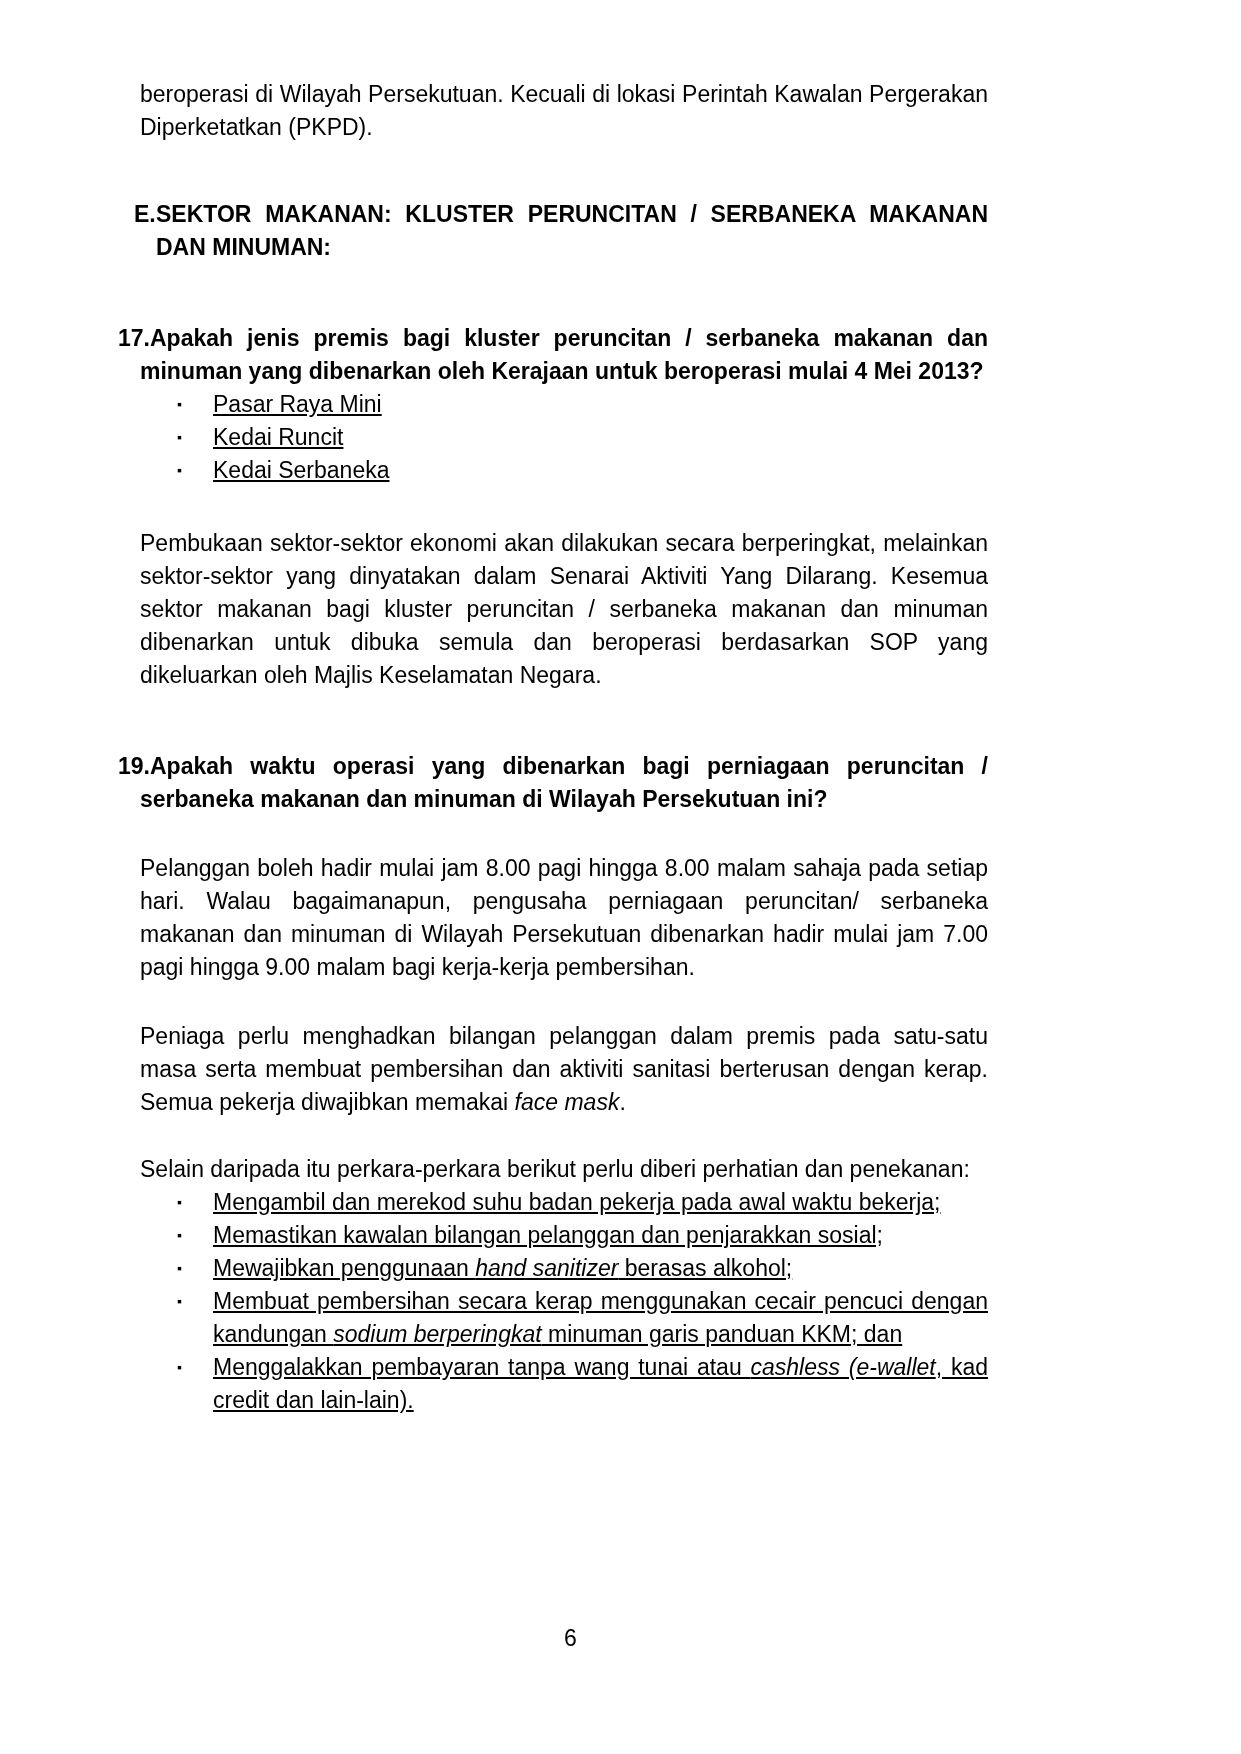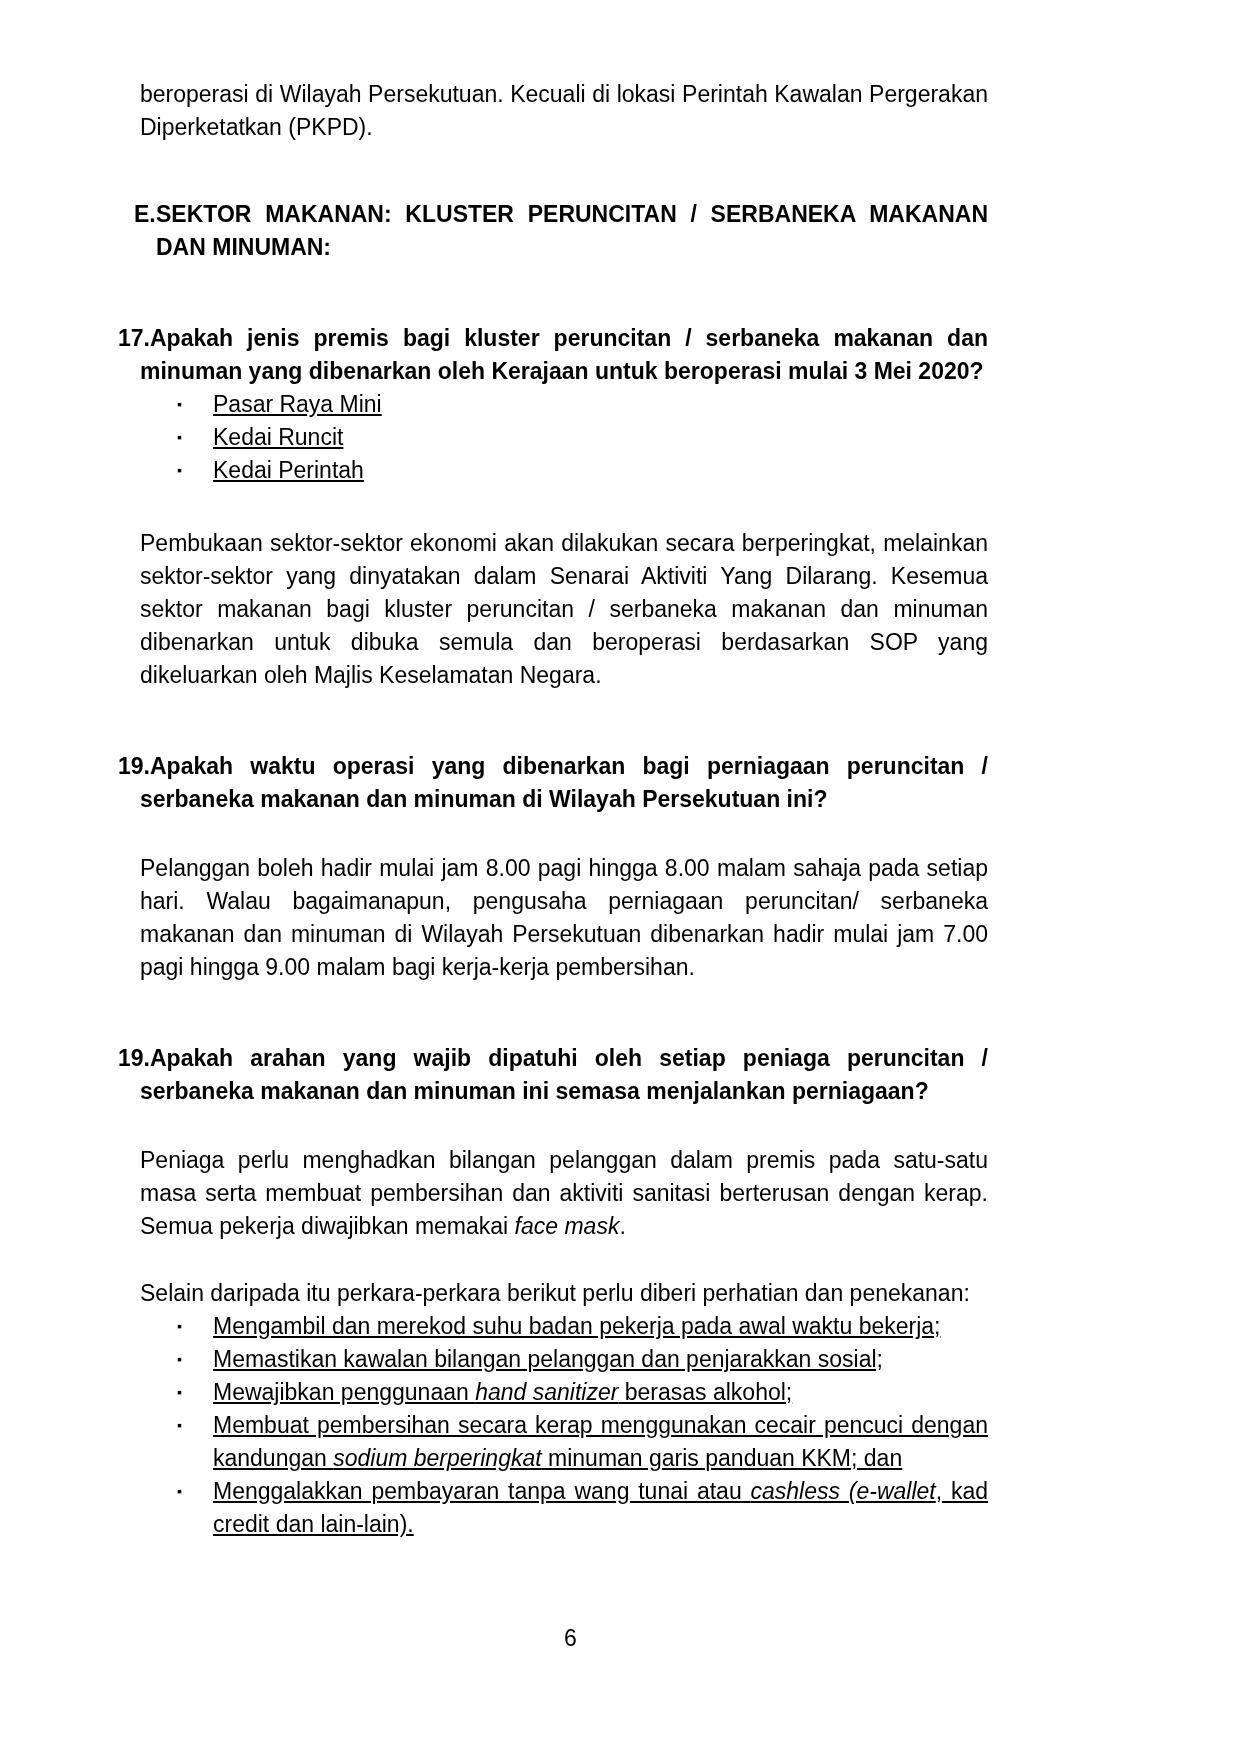--- a/index.html
+++ b/index.html
@@ -72,44 +72,43 @@
 </style>
 </head>
 <body>
 
 <div class="page">
 
   <p class="para">beroperasi di Wilayah Persekutuan. Kecuali di lokasi Perintah Kawalan Pergerakan Diperketatkan (PKPD).</p>
 
   <div class="hang mt-section"><span class="num-block">E.</span><span>SEKTOR MAKANAN: KLUSTER PERUNCITAN / SERBANEKA MAKANAN DAN MINUMAN:</span></div>
 
-  <div class="hang mt-question"><span>17.</span><span>Apakah jenis premis bagi kluster peruncitan / serbaneka makanan dan minuman yang dibenarkan oleh Kerajaan untuk beroperasi mulai 3 Mei 2020?</span></div>
+  <div class="hang mt-question"><span>17.</span><span>Apakah jenis premis bagi kluster peruncitan / serbaneka makanan dan minuman yang dibenarkan oleh Kerajaan untuk beroperasi mulai 4 Mei 2013?</span></div>
 
   <ul class="bullets mt-list1">
     <li>
         <span class="marker">▪</span>
         <span class="li-text">Pasar Raya Mini</span>
       </li>
     <li>
         <span class="marker">▪</span>
         <span class="li-text">Kedai Runcit</span>
       </li>
     <li>
         <span class="marker">▪</span>
-        <span class="li-text">Kedai Perintah</span>
+        <span class="li-text">Kedai Serbaneka</span>
       </li>
   </ul>
 
   <p class="para mt-ans17">Pembukaan sektor-sektor ekonomi akan dilakukan secara berperingkat, melainkan sektor-sektor yang dinyatakan dalam Senarai Aktiviti Yang Dilarang. Kesemua sektor makanan bagi kluster peruncitan / serbaneka makanan dan minuman dibenarkan untuk dibuka semula dan beroperasi berdasarkan SOP yang dikeluarkan oleh Majlis Keselamatan Negara.</p>
 
   <div class="hang mt-question"><span>19.</span><span>Apakah waktu operasi yang dibenarkan bagi perniagaan peruncitan / serbaneka makanan dan minuman di Wilayah Persekutuan ini?</span></div>
 
   <p class="para mt-para">Pelanggan boleh hadir mulai jam 8.00 pagi hingga 8.00 malam sahaja pada setiap hari. Walau bagaimanapun, pengusaha perniagaan peruncitan/ serbaneka makanan dan minuman di Wilayah Persekutuan dibenarkan hadir mulai jam 7.00 pagi hingga 9.00 malam bagi kerja-kerja pembersihan.</p>
 
-  <div class="hang mt-question"><span>19.</span><span>Apakah arahan yang wajib dipatuhi oleh setiap peniaga peruncitan / serbaneka makanan dan minuman ini semasa menjalankan perniagaan?</span></div>
 
   <p class="para mt-para"><span>Peniaga perlu menghadkan bilangan pelanggan dalam premis pada satu-satu masa serta membuat pembersihan dan aktiviti sanitasi berterusan dengan kerap. Semua pekerja diwajibkan memakai </span><span class="it">face mask</span><span>.</span></p>
 
   <p class="para mt-note">Selain daripada itu perkara-perkara berikut perlu diberi perhatian dan penekanan:</p>
 
   <ul class="bullets mt-list2">
     <li>
         <span class="marker">▪</span>
         <span class="li-text"><span>Mengambil dan merekod suhu badan pekerja pada awal waktu bekerja;</span><span class="it"></span><span></span></span>
       </li>

